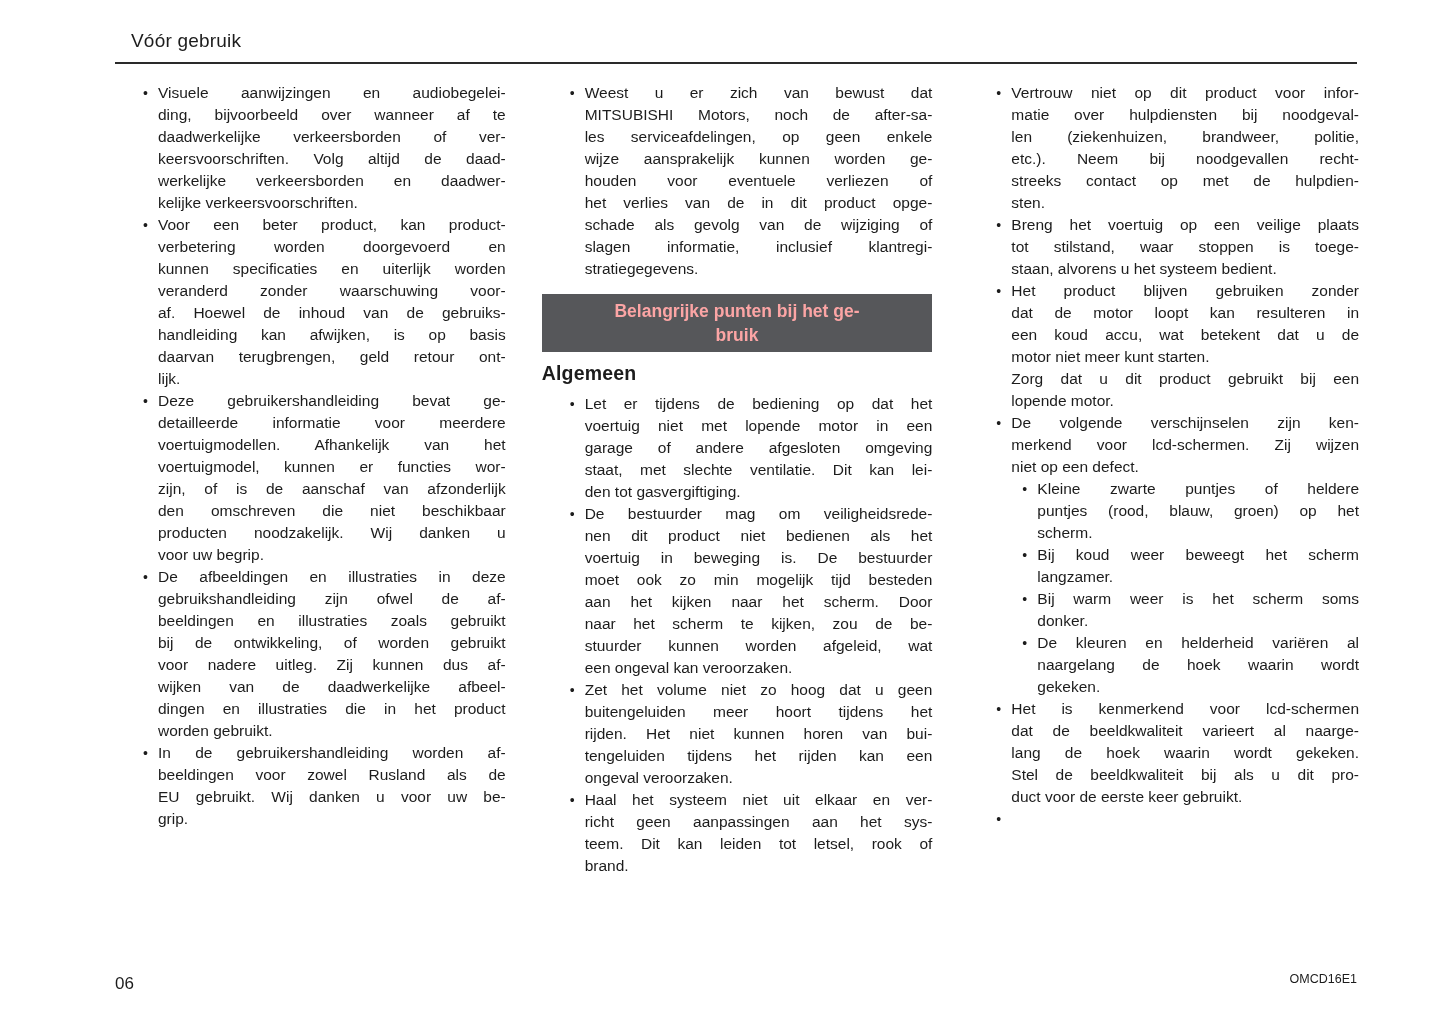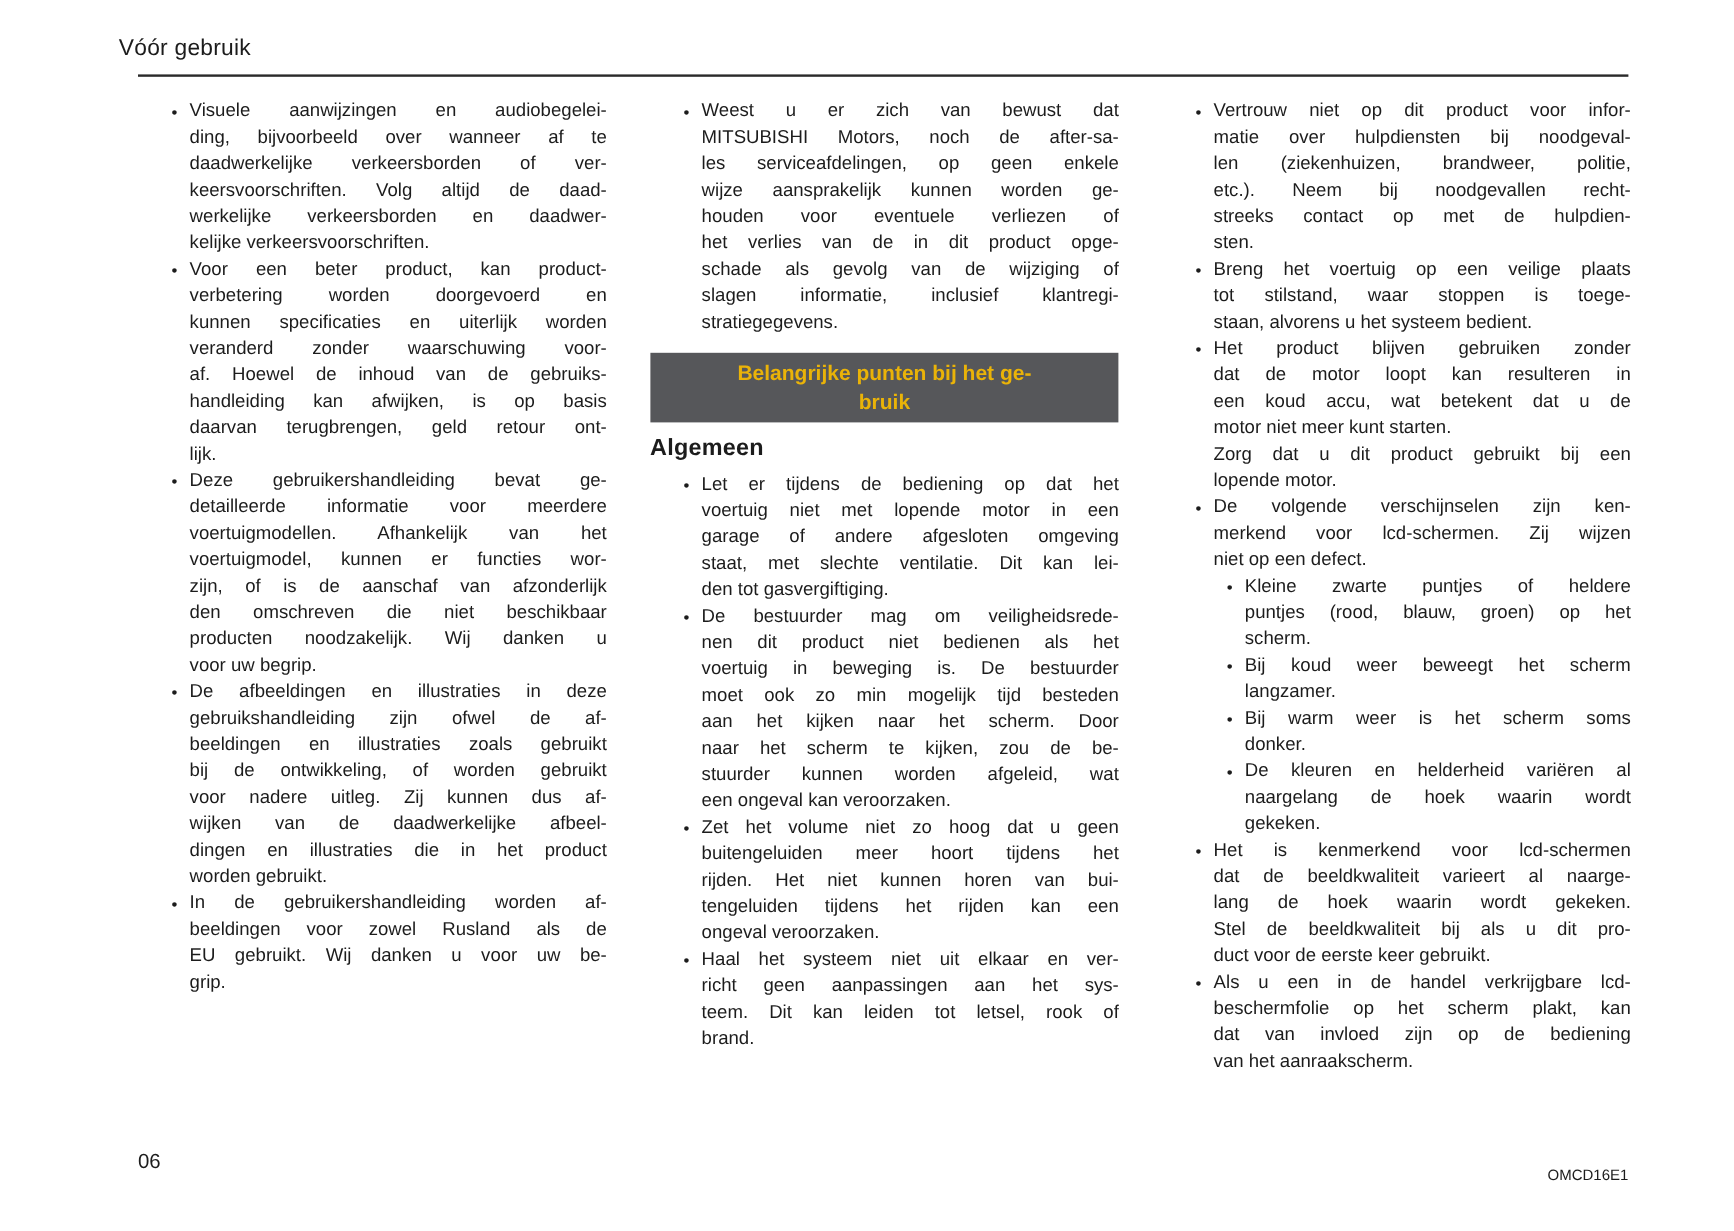--- a/index.html
+++ b/index.html
@@ -5,21 +5,21 @@
   * { box-sizing: border-box; }
   html, body { margin: 0; padding: 0; }
   body {
     width: 1445px; height: 1026px;
     background: #ffffff;
     font-family: "Liberation Sans", sans-serif;
     color: #1c1c1c;
   }
   .page { position: relative; width: 1445px; height: 1026px; overflow: hidden; background: #fff; }
 
-  .header { position: absolute; left: 99px; top: 30px; font-size: 19px; letter-spacing: 0.2px; }
+  .header { position: absolute; left: 131px; top: 30px; font-size: 19px; letter-spacing: 0.2px; }
   .rule { position: absolute; left: 115px; right: 88px; top: 62px; border-top: 2px solid #2a2a2a; }
 
   .columns { position: absolute; left: 115px; right: 86px; top: 82px; display: flex; gap: 36px; }
   .column { flex: 1 1 0; min-width: 0; }
 
   .block { display: flex; padding-left: 28px; }
   .block.sub { padding-left: 54px; }
   .marker { flex: none; width: 15px; font-size: 14px; line-height: 22px; }
   .lines { flex: 1 1 auto; min-width: 0; }
   .line { font-size: 15.5px; line-height: 22px; white-space: normal; }
@@ -31,21 +31,21 @@
     color: #ffffff;
     font-weight: bold;
     font-size: 17.5px;
     text-align: center;
     padding: 5px 6px;
   }
   .banner-line { line-height: 24px; }
 
   .col-heading { font-size: 19.5px; font-weight: bold; margin: 9px 0 8px 0; letter-spacing: 0.2px; }
 
-  .footer-left { position: absolute; left: 115px; bottom: 48px; font-size: 17px; }
+  .footer-left { position: absolute; left: 115px; bottom: 32px; font-size: 17px; }
   .footer-right { position: absolute; right: 88px; bottom: 40px; font-size: 12.5px; }
 </style>
 </head>
 <body>
 
 <div class="page">
   <div class="header">
     <span>Vóór gebruik</span>
   </div>
   <div class="rule"></div>
@@ -120,21 +120,21 @@
             <div class="line just">MITSUBISHI Motors, noch de after-sa-</div>
             <div class="line just">les serviceafdelingen, op geen enkele</div>
             <div class="line just">wijze aansprakelijk kunnen worden ge-</div>
             <div class="line just">houden voor eventuele verliezen of</div>
             <div class="line just">het verlies van de in dit product opge-</div>
             <div class="line just">schade als gevolg van de wijziging of</div>
             <div class="line just">slagen informatie, inclusief klantregi-</div>
             <div class="line">stratiegegevens.</div>
           </div>
         </div>
-        <div class="banner" style="background: rgb(86, 87, 90); color: #eab308;">
+        <div class="banner" style="background: rgb(86, 87, 90); color: #fca5a5;">
           <div class="banner-line">Belangrijke punten bij het ge-</div>
           <div class="banner-line">bruik</div>
         </div>
         <div class="col-heading">Algemeen</div>
         <div class="block bullet">
           <span class="marker">•</span>
           <div class="lines">
             <div class="line just">Let er tijdens de bediening op dat het</div>
             <div class="line just">voertuig niet met lopende motor in een</div>
             <div class="line just">garage of andere afgesloten omgeving</div>
@@ -254,25 +254,19 @@
           <div class="lines">
             <div class="line just">Het is kenmerkend voor lcd-schermen</div>
             <div class="line just">dat de beeldkwaliteit varieert al naarge-</div>
             <div class="line just">lang de hoek waarin wordt gekeken.</div>
             <div class="line just">Stel de beeldkwaliteit bij als u dit pro-</div>
             <div class="line">duct voor de eerste keer gebruikt.</div>
           </div>
         </div>
         <div class="block bullet">
           <span class="marker">•</span>
-          <div class="lines">
-            <div class="line just">Als u een in de handel verkrijgbare lcd-</div>
-            <div class="line just">beschermfolie op het scherm plakt, kan</div>
-            <div class="line just">dat van invloed zijn op de bediening</div>
-            <div class="line">van het aanraakscherm.</div>
-          </div>
         </div>
       </div>
     </div>
 
   <div class="footer-left">06</div>
   <div class="footer-right">OMCD16E1</div>
 </div>
 
 </body></html>

